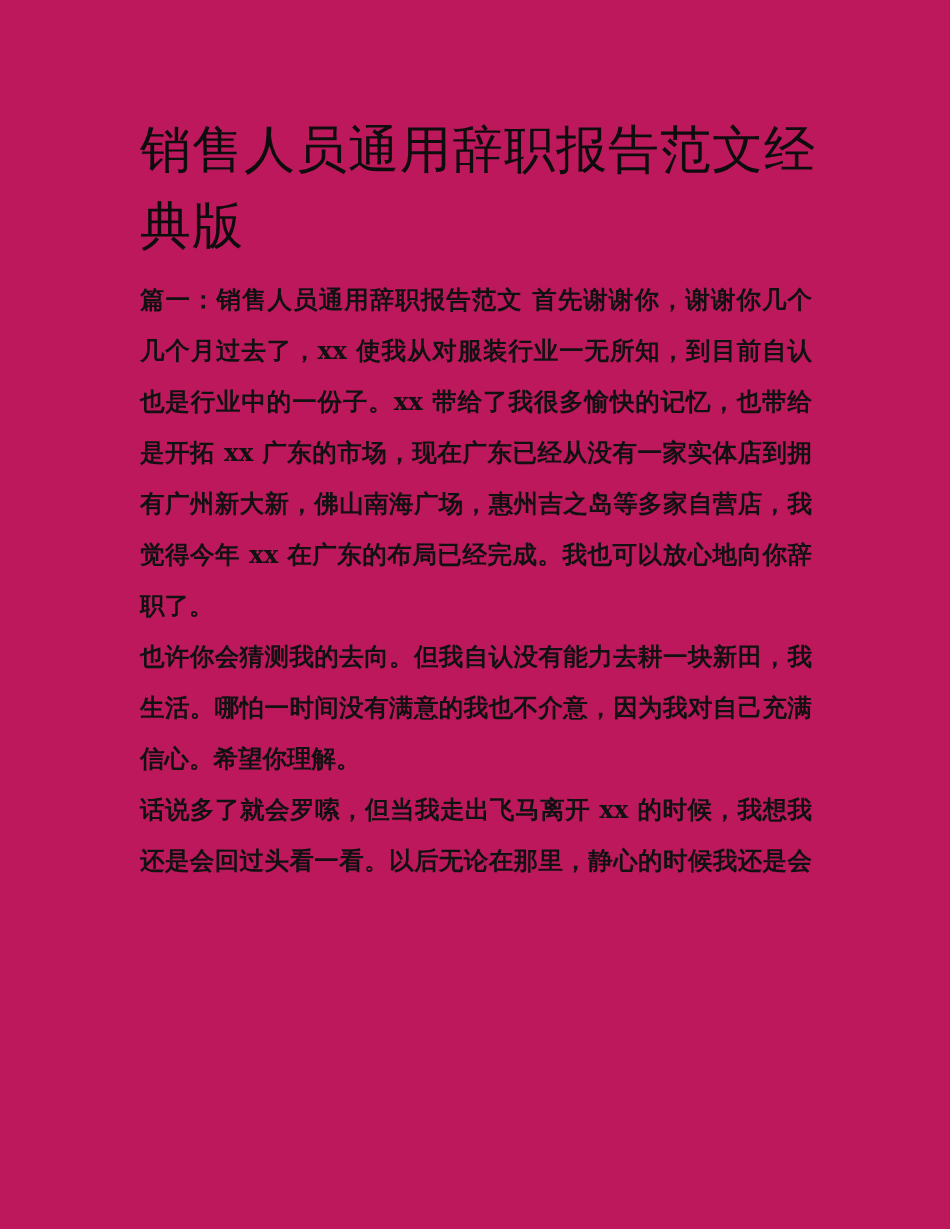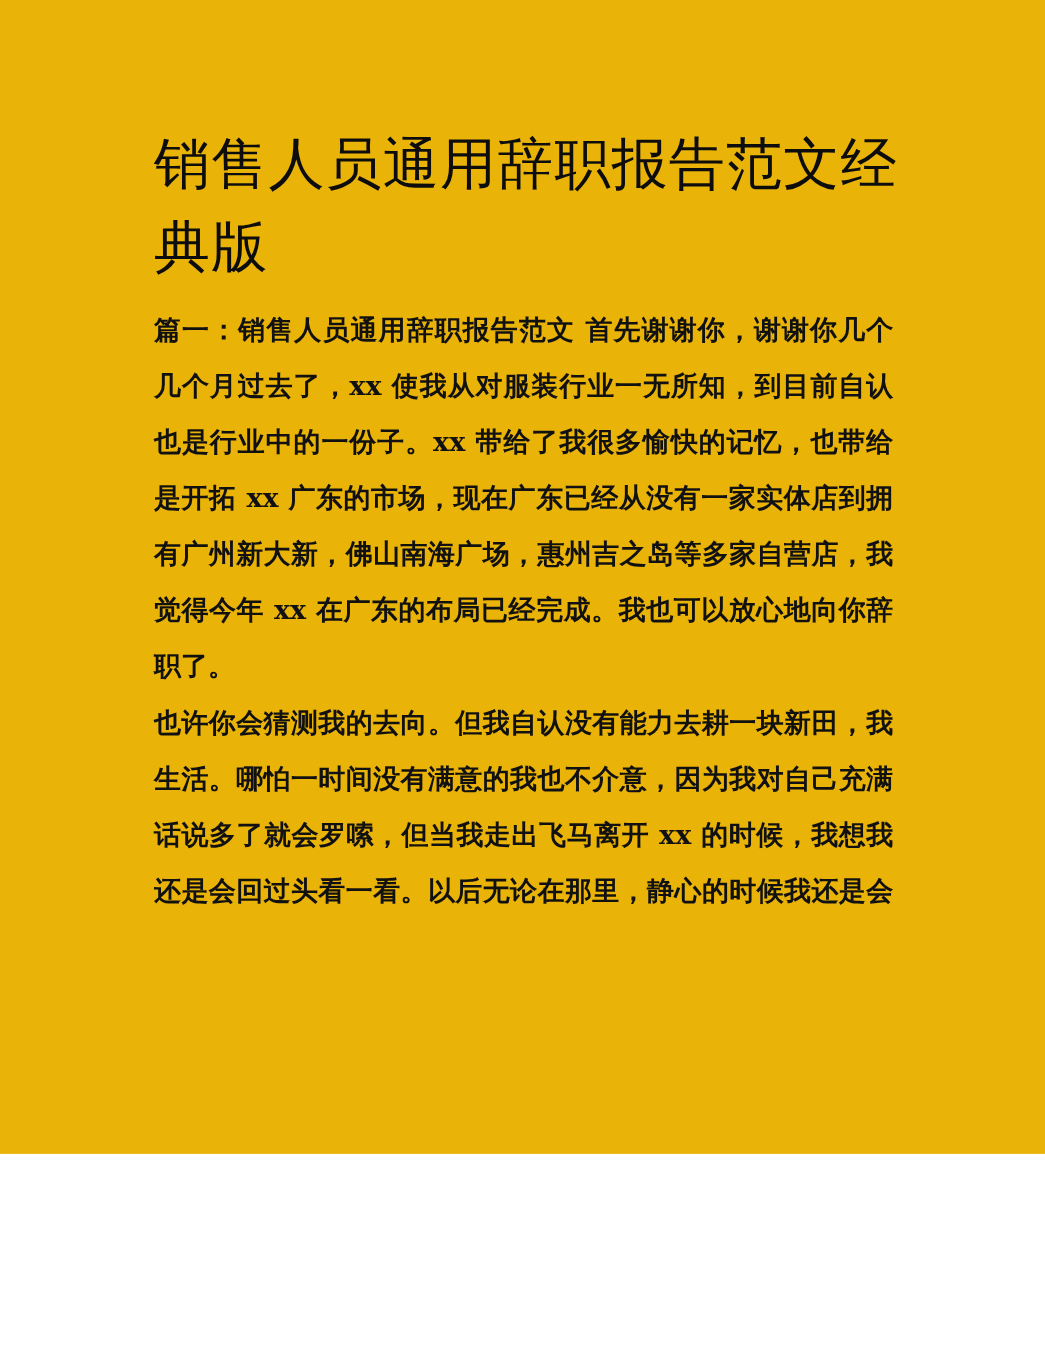--- a/index.html
+++ b/index.html
@@ -12,22 +12,22 @@
     height: 1229px;
     position: relative;
     overflow: hidden;
     font-family: "DejaVu Serif", "Liberation Serif", serif;
     color: #111111;
   }
   .page {
     position: absolute;
     left: 0; top: 0;
     width: 950px;
-    height: 1049px;
-    background: #eab308;
+    height: 1229px;
+    background: #be185d;
   }
   .title {
     position: absolute;
     left: 140px;
     top: 112px;
     width: 680px;
     margin: 0;
     font-weight: normal;
     font-size: 51px;
     line-height: 76px;
@@ -79,20 +79,21 @@
       <span class="line full">也是行业中的一份子。xx 带给了我很多愉快的记忆，也带给</span>
       <span class="line full">是开拓 xx 广东的市场，现在广东已经从没有一家实体店到拥</span>
       <span class="line full">有广州新大新，佛山南海广场，惠州吉之岛等多家自营店，我</span>
       <span class="line full">觉得今年 xx 在广东的布局已经完成。我也可以放心地向你辞</span>
       <span class="line">职了。</span>
     </div>
 
     <div>
       <span class="line full">也许你会猜测我的去向。但我自认没有能力去耕一块新田，我</span>
       <span class="line full">生活。哪怕一时间没有满意的我也不介意，因为我对自己充满</span>
+      <span class="line">信心。希望你理解。</span>
     </div>
 
     <div>
       <span class="line full">话说多了就会罗嗦，但当我走出飞马离开 xx 的时候，我想我</span>
       <span class="line full">还是会回过头看一看。以后无论在那里，静心的时候我还是会</span>
     </div>
 
   </div>
 </div>
 

